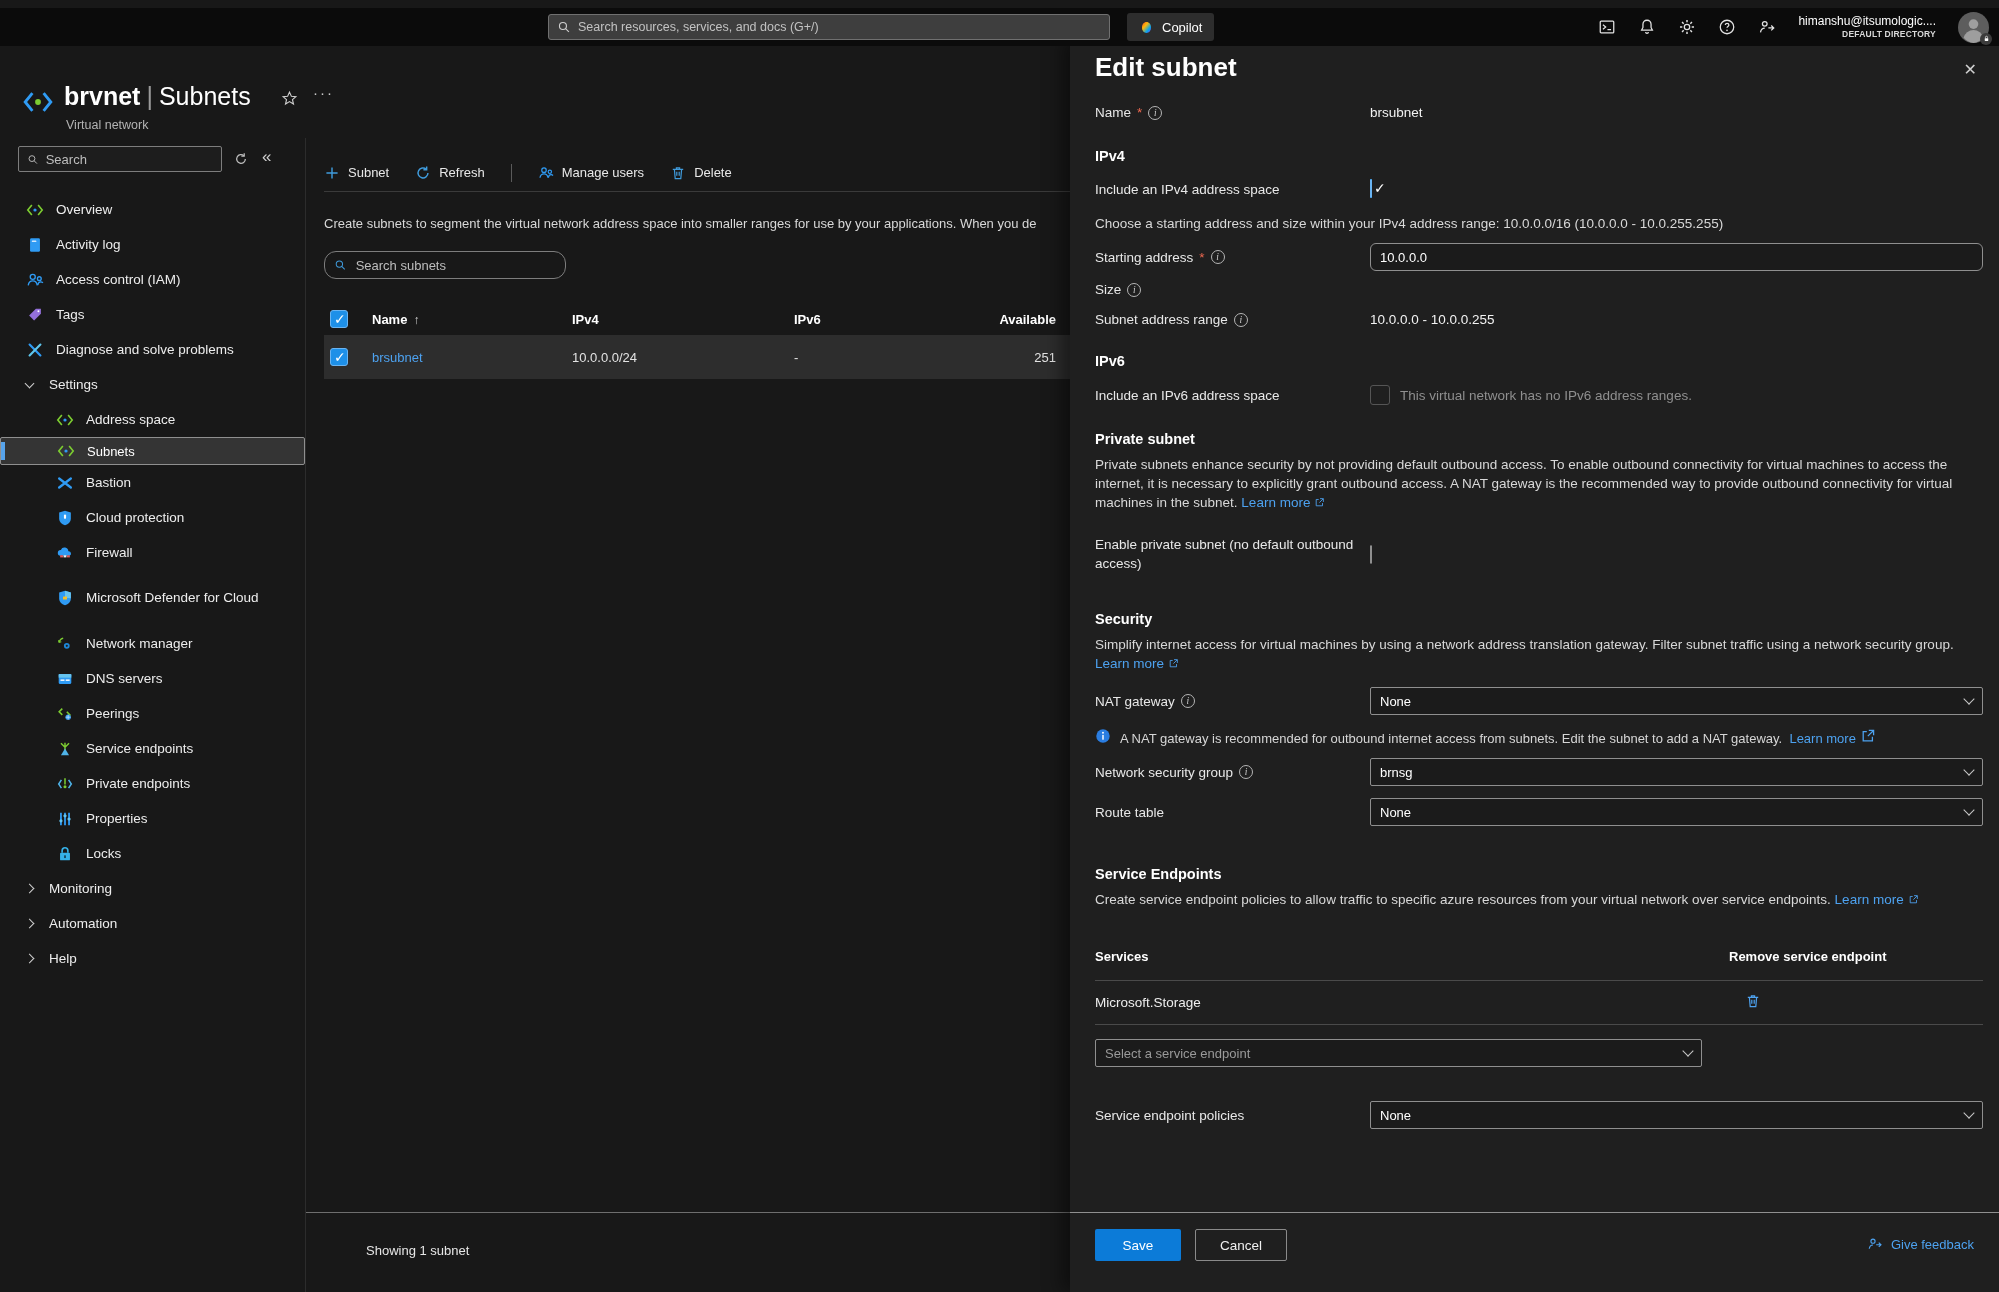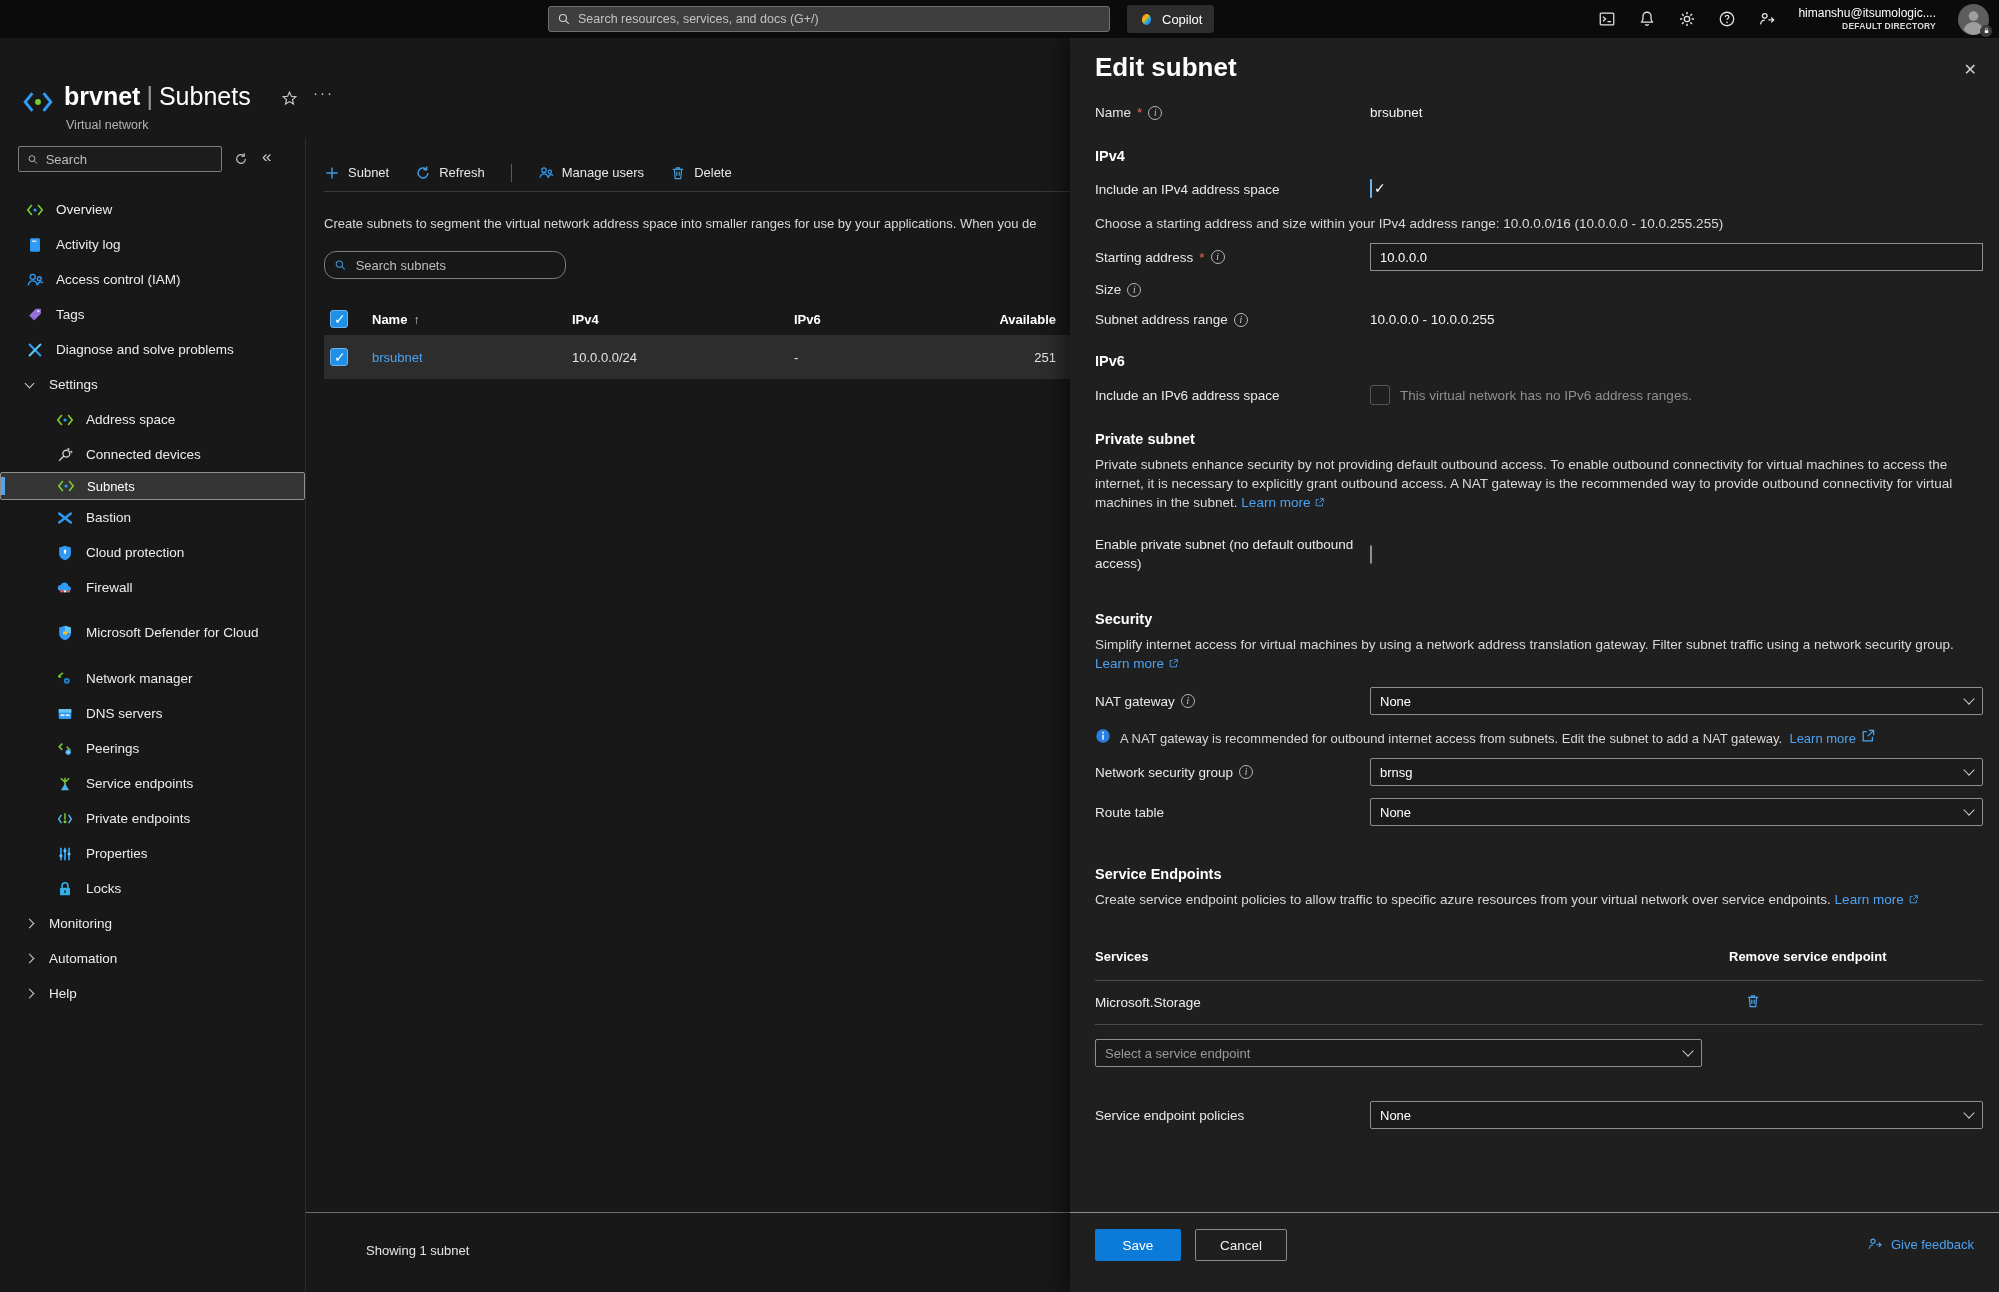--- a/index.html
+++ b/index.html
@@ -1,20 +1,20 @@
 <!DOCTYPE html>
 <html><head>
 <meta charset="utf-8">
 <style>
   * { margin:0; padding:0; box-sizing:border-box; }
   html,body { width:1999px; height:1292px; overflow:hidden; background:#181818;
     font-family:"Liberation Sans","DejaVu Sans",sans-serif; color:#f0f0f0; }
 
   
-  .topbar { position:absolute; top:0; left:0; width:1999px; height:38px; background:#0b0b0b; z-index:50; }
+  .topbar { position:absolute; top:8px; left:0; width:1999px; height:38px; background:#0b0b0b; z-index:50; }
   .top-search { position:absolute; left:548px; top:6px; width:562px; height:26px; background:#3e3e3e;
     border:1px solid #707070; border-radius:3px; display:flex; align-items:center; padding:0 8px; gap:7px; }
   .top-search svg { width:14px; height:14px; color:#cfcfcf; flex:0 0 auto; }
   .top-search input { background:transparent; border:none; outline:none; color:#d6d6d6; font-size:12.5px; width:100%; }
   .top-search input::placeholder { color:#c2c2c2; }
   .copilot { position:absolute; left:1127px; top:5px; height:28px; background:#2d2d2d; border-radius:3px;
     display:flex; align-items:center; gap:8px; padding:0 12px; font-size:13px; color:#fff; }
   .copilot svg { width:15px; height:15px; }
   .top-right { position:absolute; right:10px; top:0; height:38px; display:flex; align-items:center; gap:22px; }
   .top-ic { width:18px; height:18px; color:#e3e3e3; }
@@ -115,21 +115,21 @@
   .req { color:#ef6950; }
   .qi { width:14px; height:14px; border:1px solid #b5b5b5; border-radius:50%; color:#cfcfcf;
     font-size:9.5px; font-style:italic; font-family:"Liberation Serif","DejaVu Serif",serif;
     display:inline-flex; align-items:center; justify-content:center; flex:0 0 auto; }
   .sect { font-size:14.5px; font-weight:bold; color:#fff; }
   .pval { font-size:13.5px; color:#f2f2f2; }
   .phint { font-size:13.5px; color:#d8d8d8; }
   .ptext { font-size:13.5px; color:#d8d8d8; line-height:1.42; }
   .lnk { color:#4da2f0; white-space:nowrap; }
   .lnk svg { width:11px; height:11px; vertical-align:-1px; margin-left:4px; color:#4da2f0; }
-  .inp { height:28px; border:1px solid #8f8f8f; border-radius:0; background:#1b1b1b; color:#fff;
+  .inp { height:28px; border:1px solid #8f8f8f; border-radius:6px; background:#1b1b1b; color:#fff;
     font-size:13px; padding:0 9px; width:100%; outline:none; font-family:inherit; }
   .sel { height:28px; border:1px solid #8f8f8f; border-radius:2px; background:#1b1b1b; color:#fff;
     font-size:13px; padding:0 9px; display:flex; align-items:center; width:100%; }
   .sel .ph { color:#9a9a9a; }
   .sel .schev { margin-left:auto; width:8px; height:8px; border-right:1.6px solid #c8c8c8;
     border-bottom:1.6px solid #c8c8c8; transform:rotate(45deg); margin-top:-4px; }
   .dim { color:#8f8f8f; font-size:13.5px; }
   .inforow { display:flex; align-items:flex-start; gap:9px; font-size:13px; color:#d6d6d6; }
   .inforow svg { width:16px; height:16px; flex:0 0 auto; margin-top:1px; }
 
@@ -428,26 +428,20 @@
         </div>
       <div class="nav-item">
           <span class="chev down"></span>
           <span class="lbl">Settings</span>
         </div>
       <div class="nav-item sub">
           <svg>
             <use href="#i-angle-green"></use>
           </svg>
           <span class="lbl">Address space</span>
-        </div>
-      <div class="nav-item sub">
-          <svg>
-            <use href="#i-plug"></use>
-          </svg>
-          <span class="lbl">Connected devices</span>
         </div>
       <div class="nav-item sub sel">
           <svg>
             <use href="#i-angle-green"></use>
           </svg>
           <span class="lbl">Subnets</span>
         </div>
       <div class="nav-item sub">
           <svg>
             <use href="#i-x"></use>

